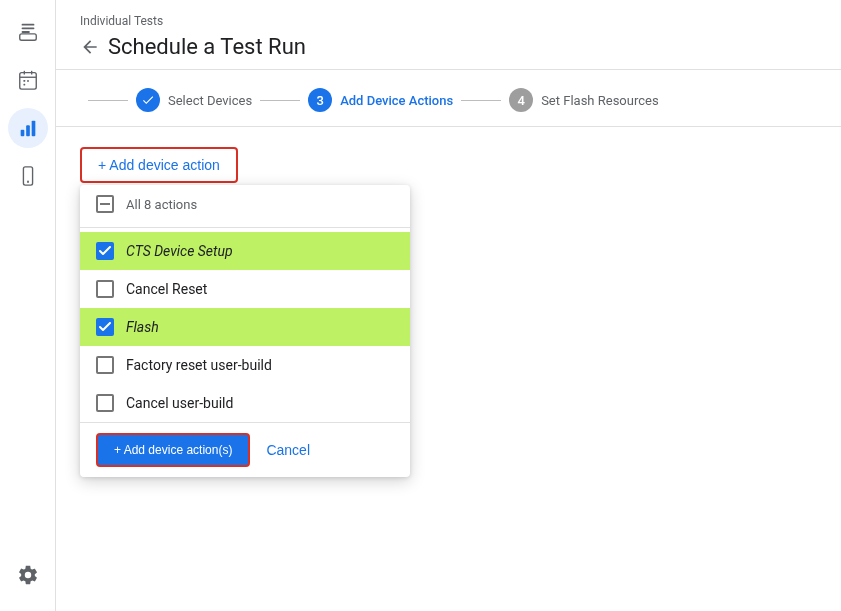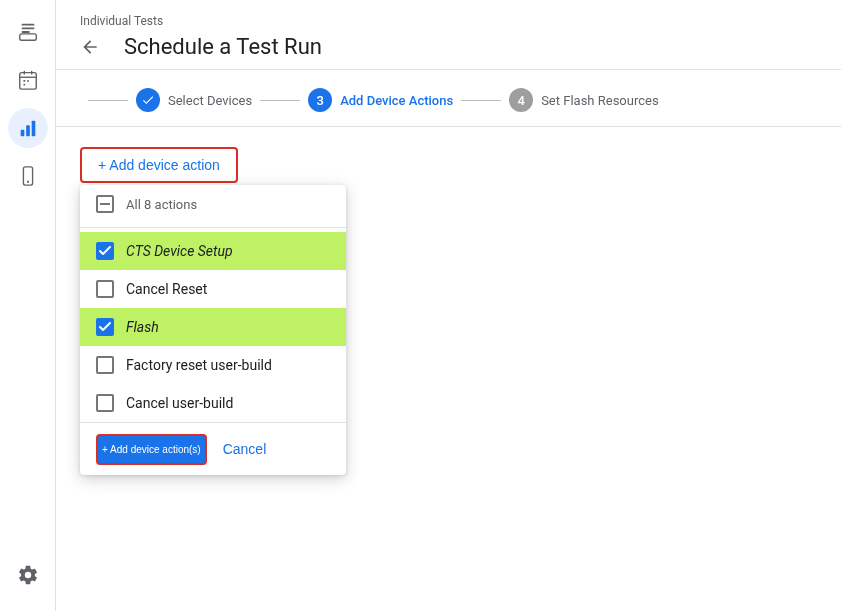--- a/index.html
+++ b/index.html
@@ -57,21 +57,21 @@
       border-bottom: 1px solid #e0e0e0;
     }
     .breadcrumb {
       font-size: 12px;
       color: #5f6368;
       margin-bottom: 6px;
     }
     .page-title-row {
       display: flex;
       align-items: center;
-      gap: 24px;
+      gap: 8px;
     }
     .back-btn {
       cursor: pointer;
       color: #5f6368;
       display: flex;
       align-items: center;
     }
     .page-title {
       font-size: 22px;
       font-weight: 400;
@@ -153,21 +153,21 @@
       font-size: 14px;
       cursor: pointer;
       font-weight: 500;
     }
 
     
     .dropdown {
       position: absolute;
       top: 58px;
       left: 24px;
-      width: 266px;
+      width: 330px;
       background: #fff;
       border-radius: 4px;
       box-shadow: 0 4px 16px rgba(0,0,0,0.18), 0 1px 4px rgba(0,0,0,0.12);
       z-index: 100;
       overflow: hidden;
     }
     .dropdown-list {
       max-height: 310px;
       overflow-y: auto;
     }
@@ -226,22 +226,22 @@
       align-items: center;
       gap: 12px;
       padding: 10px 16px;
       border-top: 1px solid #e0e0e0;
     }
     .btn-primary {
       background: #1a73e8;
       color: #fff;
       border: 2px solid #d93025;
       border-radius: 4px;
-      padding: 8px 4px;
-      font-size: 10px;
+      padding: 8px 16px;
+      font-size: 12px;
       font-weight: 500;
       cursor: pointer;
     }
     .btn-cancel {
       background: none;
       border: none;
       color: #1a73e8;
       font-size: 14px;
       font-weight: 500;
       cursor: pointer;

